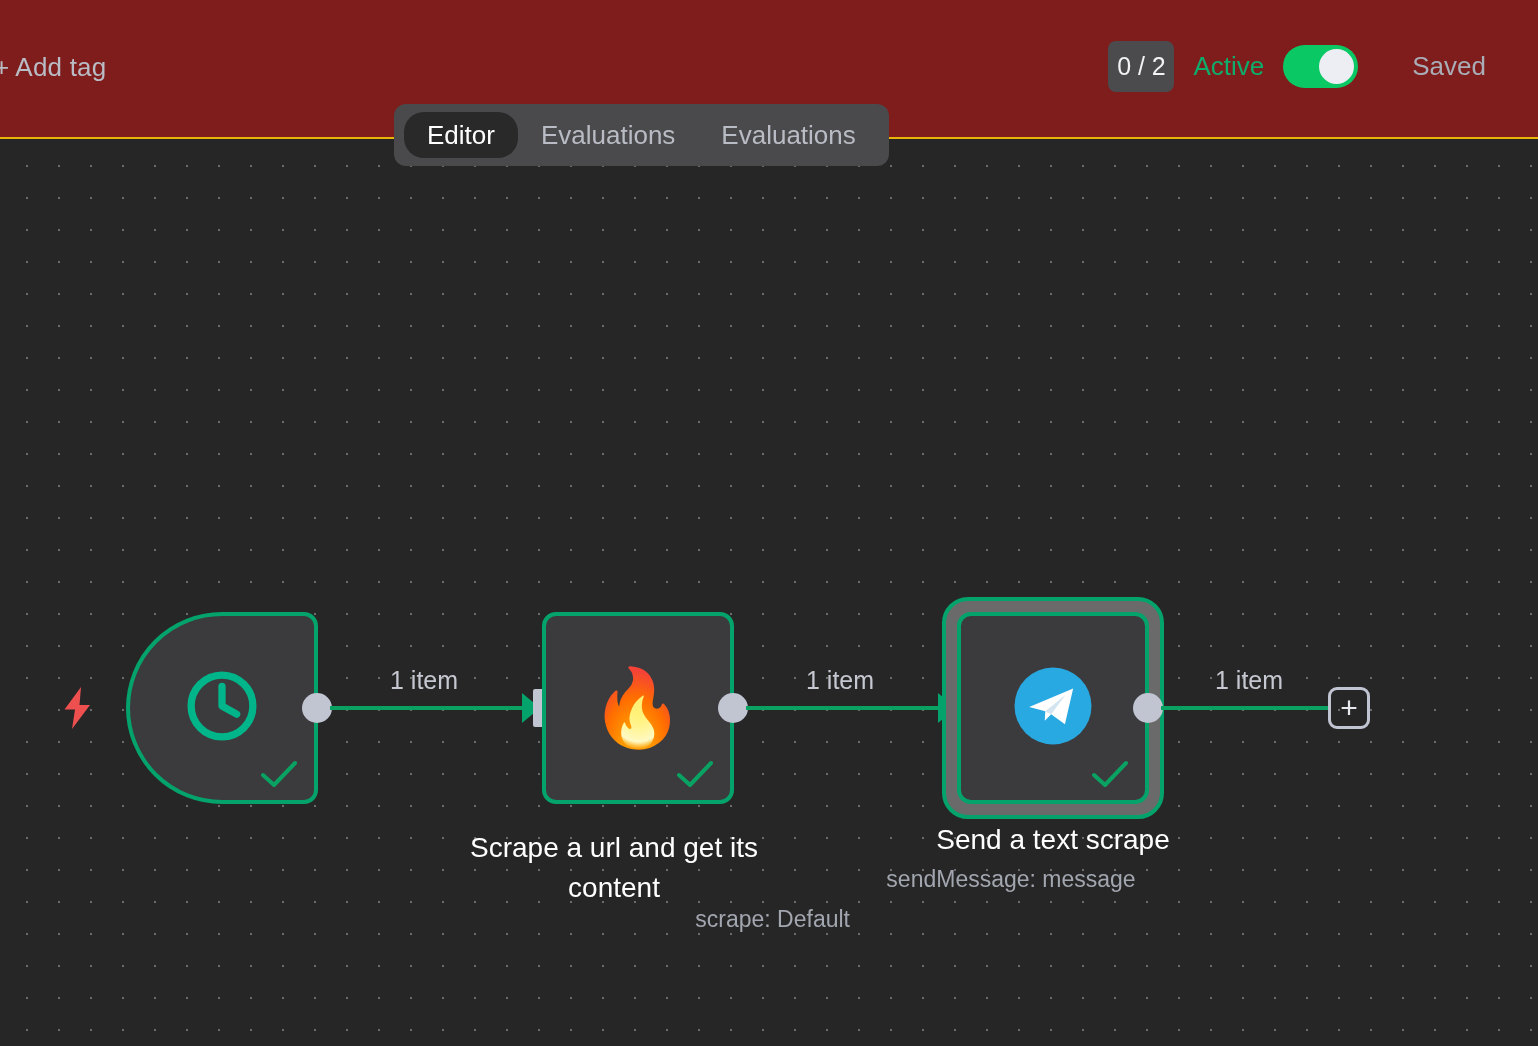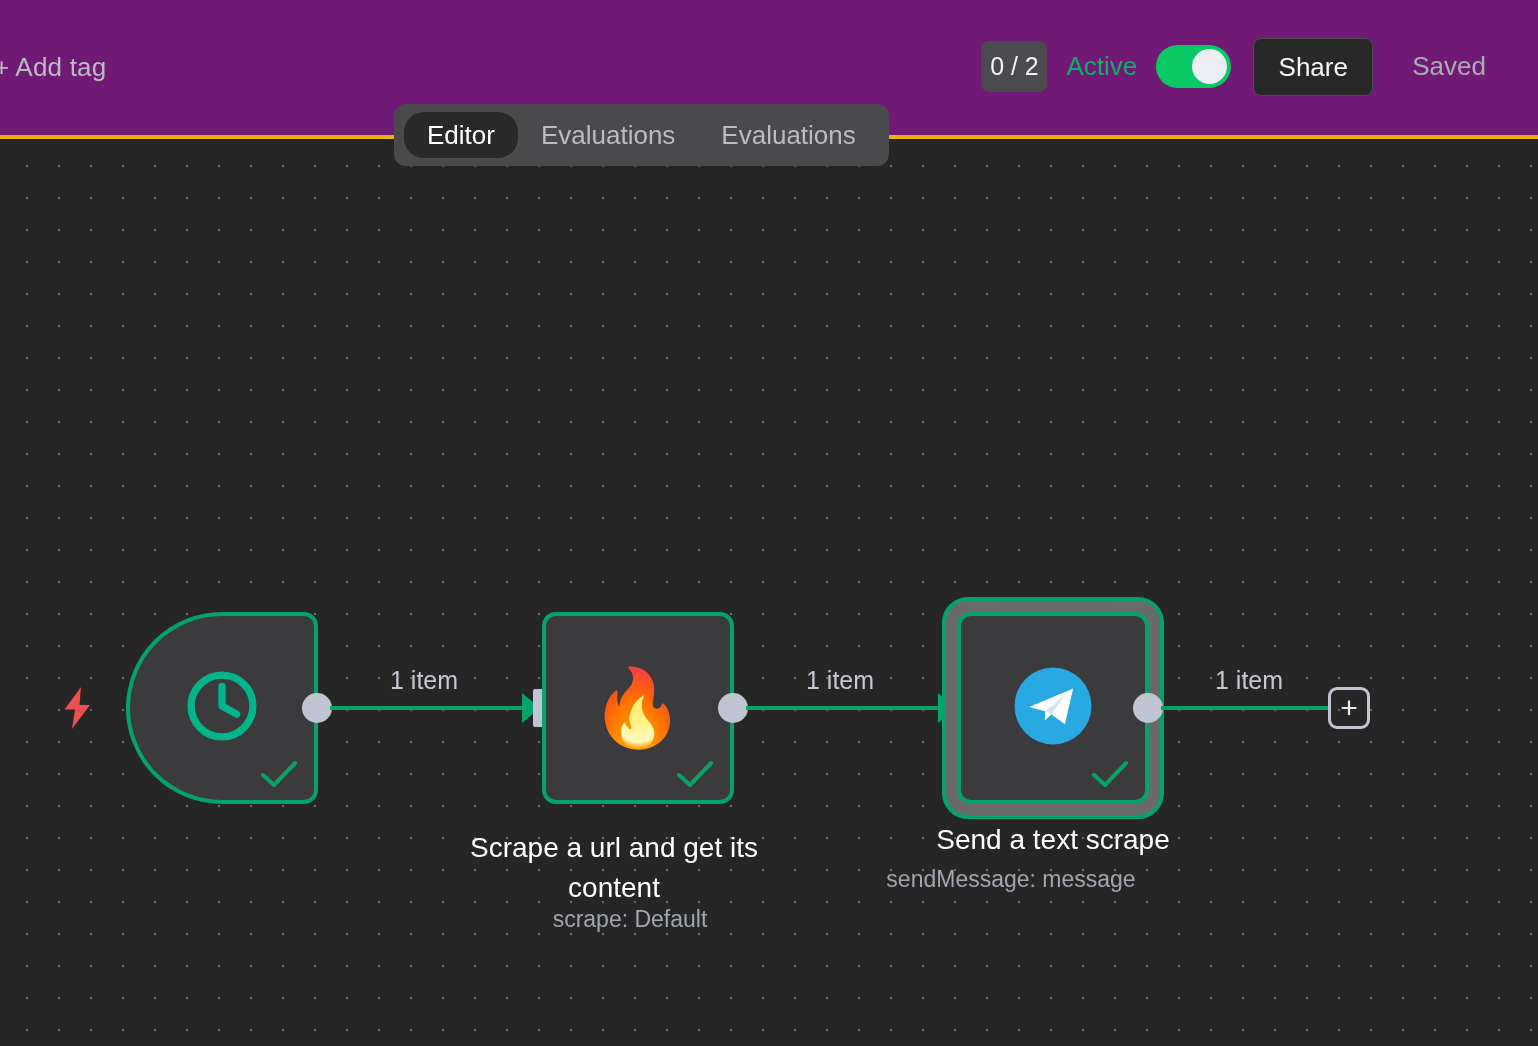--- a/index.html
+++ b/index.html
@@ -7,22 +7,22 @@
     width: 1538px; height: 1046px;
     background: #262626;
     font-family: "Liberation Sans", sans-serif;
     overflow: hidden;
   }
 
   
   .header {
     position: absolute; left: 0; top: 0;
     width: 1538px; height: 139px;
-    background: #701a75;
-    border-bottom: 4px solid #eab308;
+    background: #7f1d1d;
+    border-bottom: 2px solid #eab308;
   }
   .add-tag {
     position: absolute; left: -6px; top: 52px;
     font-size: 26px; color: #b9bcc4;
     letter-spacing: .2px;
     white-space: nowrap;
   }
   .header-right {
     position: absolute; right: 0; top: 0;
     height: 139px; display: flex; align-items: flex-start;
@@ -57,21 +57,21 @@
     margin-left: 22px; margin-top: -3px;
     width: 120px; height: 58px;
     background: #282828;
     border: 1px solid #4d4d50;
     border-radius: 8px;
     color: #f5f5f7; font-size: 26px;
     display: flex; align-items: center; justify-content: center;
     cursor: pointer;
   }
   .saved-label {
-    margin-left: 39px; margin-right: 52px;
+    margin-left: 54px; margin-right: 52px;
     height: 51px; display: flex; align-items: center;
     font-size: 26px; color: #a9adb6;
   }
 
   
   .tabbar {
     position: absolute; left: 394px; top: 104px;
     height: 62px;
     background: #4a4a4c;
     border-radius: 12px;
@@ -185,21 +185,20 @@
   <div class="header-right">
 
     <div class="count-badge">0 / 2</div>
 
     <div class="active-label">Active</div>
 
     <div class="toggle">
       <div class="knob"></div>
     </div>
 
-    <div class="share-btn">Share</div>
 
     <div class="saved-label">Saved</div>
   </div>
 </div>
 
 <div class="tabbar">
   <div class="tab active">Editor</div>
   <div class="tab">Evaluations</div>
   <div class="tab">Evaluations</div>
 </div>
@@ -232,21 +231,21 @@
 
   <div class="node" style="left:542px; top:472px;">
     <div class="icon" style="font-size:76px; line-height:84px;">🔥</div>
     <svg class="check" viewBox="0 0 40 30">
       <path d="M4 15 L15 25 L36 3" fill="none" stroke="#09a263" stroke-width="4" stroke-linecap="round" stroke-linejoin="round"></path>
     </svg>
   </div>
   <div class="port-out" style="left:718px; top:553px;"></div>
   <div class="node-title" style="left:418px; top:680px; width:392px;margin-top:8px;">Scrape a url and get its
 content</div>
-  <div class="node-sub" style="left:434px; top:766px; width:392px;">scrape: Default</div>
+  <div class="node-sub" style="left:458px; top:766px; width:392px;text-align:right;">scrape: Default</div>
 
   <div class="wire" style="left:746px; top:566px; width:196px;"></div>
   <div class="wire-label" style="left:806px; top:526px;">1 item</div>
   <div class="port-arrow" style="left:938px; top:553px;"></div>
   <div class="port-in" style="left:949px; top:549px;"></div>
 
   <div class="node selected-wrap" style="left:942px; top:457px;"></div>
   <div class="node" style="left:957px; top:472px;">
     <div class="icon">
       <svg width="88" height="88" viewBox="0 0 48 48">

